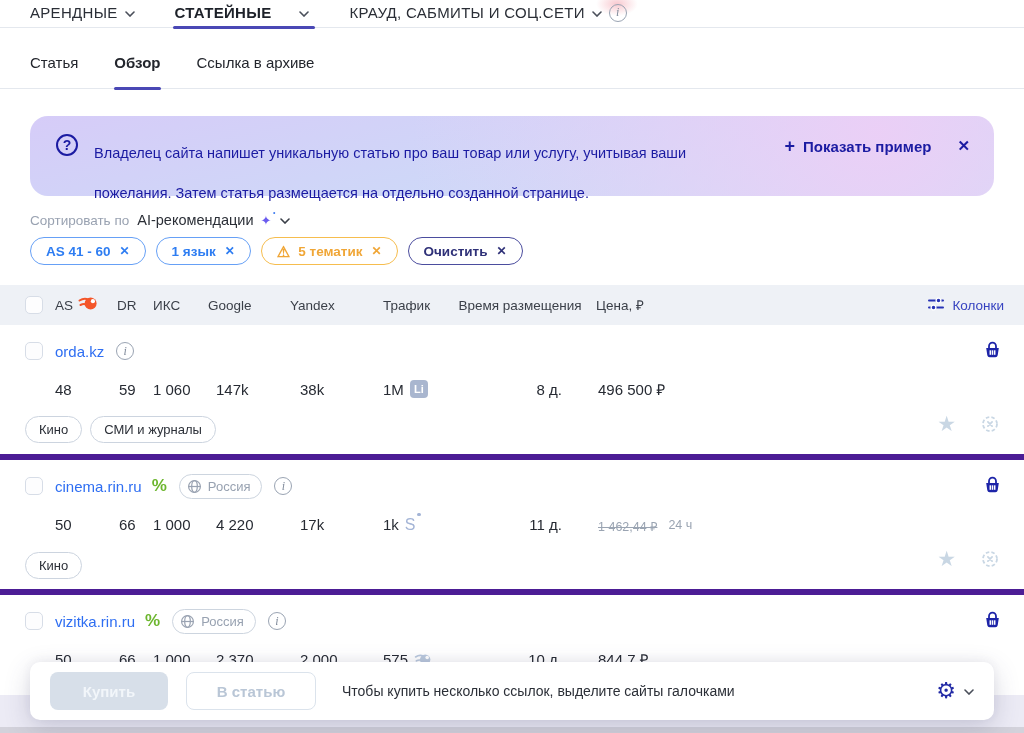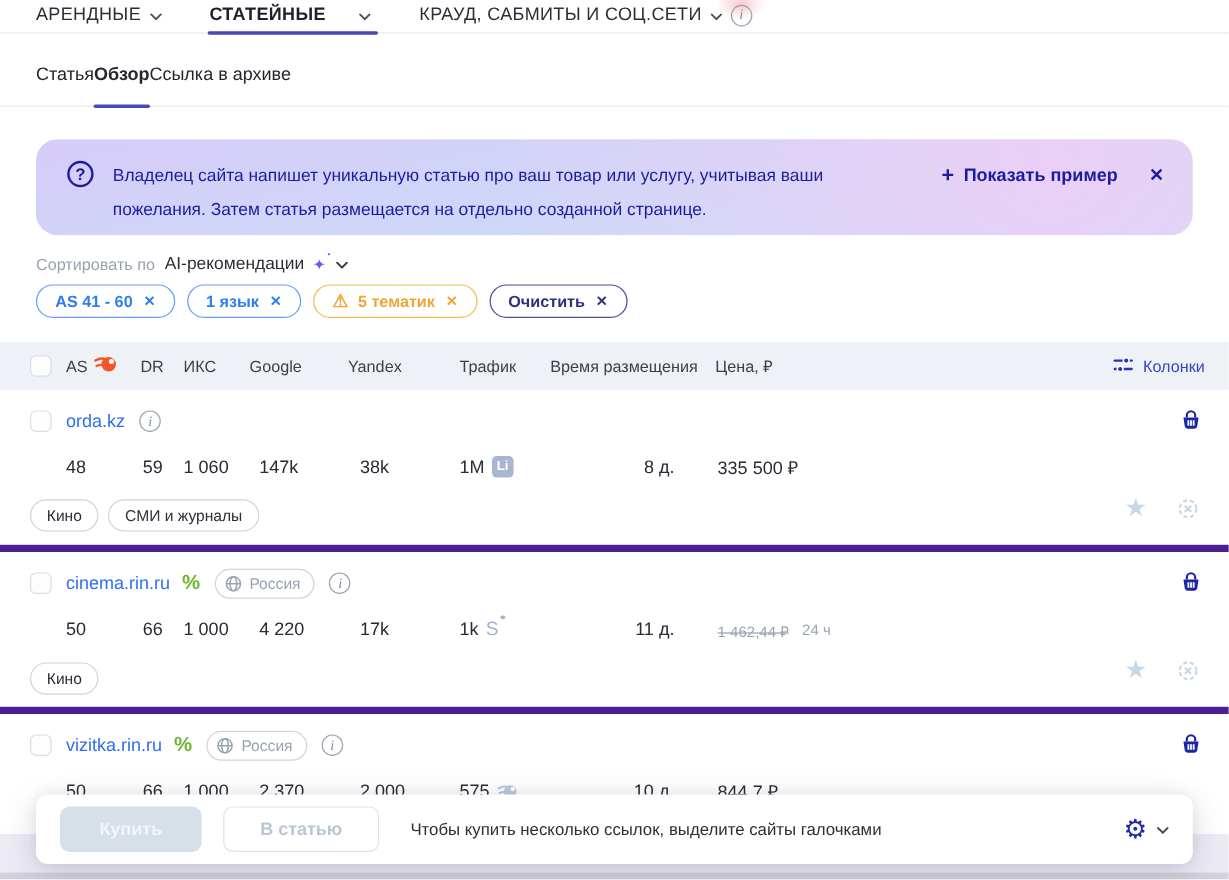--- a/index.html
+++ b/index.html
@@ -12,37 +12,37 @@
   .top-tab { display:flex; align-items:center; gap:7px; font-size:15px; letter-spacing:.3px;
     color:#2a2e36; font-weight:500; padding-bottom:8px; cursor:pointer; position:relative; }
   .top-tab.active { font-weight:800; color:#1d2129;gap:28px; }
   .top-tab.active::after { content:""; position:absolute; left:-2px; right:-6px; bottom:-2px;
     height:3px; background:#4a48b5; border-radius:2px; }
   .chev { color:#4a4f5a; display:inline-flex; margin-top:2px; }
   .pink-smudge { position:absolute; left:596px; top:-8px; width:42px; height:24px;
     background:radial-gradient(ellipse at center, rgba(246,183,192,.75), rgba(246,183,192,0) 70%); }
 
   
-  .sub-tabs { display:flex; padding:0 0 0 30px; margin-top:26px;
+  .sub-tabs { display:flex; gap:36px; padding:0 0 0 30px; margin-top:26px;
     border-bottom:1px solid #e4e8ee; height:35px; }
   .sub-tab { font-size:15px; color:#23262d; padding-bottom:12px; position:relative; cursor:pointer; }
   .sub-tab.active { font-weight:800; }
   .sub-tab.active::after { content:""; position:absolute; left:0; right:0; bottom:-2px;
     height:3px; background:#4a48b5; border-radius:2px; }
 
   
   .banner { margin:27px 30px 0; height:80px; border-radius:18px; display:flex; align-items:flex-start;
     padding:17px 24px 0 26px;
     background:
       radial-gradient(circle at 88% 20%, rgba(238,206,246,.9) 0%, rgba(238,206,246,0) 55%),
       linear-gradient(168deg, #d6ccf8 0%, #c8e1f8 100%);
     color:#1b1ba2; }
   .q-icon { width:22px; height:22px; border:2px solid #1b1ba2; border-radius:50%; flex:none;
     display:flex; align-items:center; justify-content:center; font-size:14px; font-weight:700; margin-top:1px; }
-  .banner-text { font-size:14.5px; line-height:28px; font-weight:500; width:645px; margin-left:16px; }
+  .banner-text { font-size:14.5px; line-height:40px; font-weight:500; width:645px; margin-left:16px; }
   .banner-action { margin-left:auto; display:flex; align-items:center; gap:8px; white-space:nowrap;
     font-size:15px; font-weight:800; cursor:pointer; margin-top:3px; }
   .plus-icon { font-size:18px; font-weight:700; }
   .banner-close { margin-left:26px; font-size:15px; font-weight:700; cursor:pointer; margin-top:4px; }
 
   
   .sort-row { margin:15px 30px 0; display:flex; align-items:center; gap:6px; height:18px; }
   .sort-label { font-size:13.5px; color:#99a2b1; }
   .sort-value { font-size:14.5px; color:#2b2f37; font-weight:500; margin-left:2px; }
   .sparkle { color:#6a5bef; font-size:13px; position:relative; margin-left:1px; }
@@ -246,21 +246,21 @@
     <span>48</span>
     <span class="v-dr">59</span>
     <span>1 060</span>
     <span class="v-go">147k</span>
     <span class="v-ya">38k</span>
     <span class="v-traffic">
       <span>1M</span>
       <span class="li-badge">Li</span>
     </span>
     <span class="v-time">8 д.</span>
-    <span class="v-price">335 500 ₽</span>
+    <span class="v-price">496 500 ₽</span>
     <span></span>
   </div>
   <div class="row-tags">
     <span class="tag">Кино</span>
     <span class="tag">СМИ и журналы</span>
   </div>
   <div class="row-actions">
     <span class="star">★</span>
     <span class="globe-x">
         <svg width="20" height="20" viewBox="0 0 20 20" fill="none" stroke="#c9d7e4">

